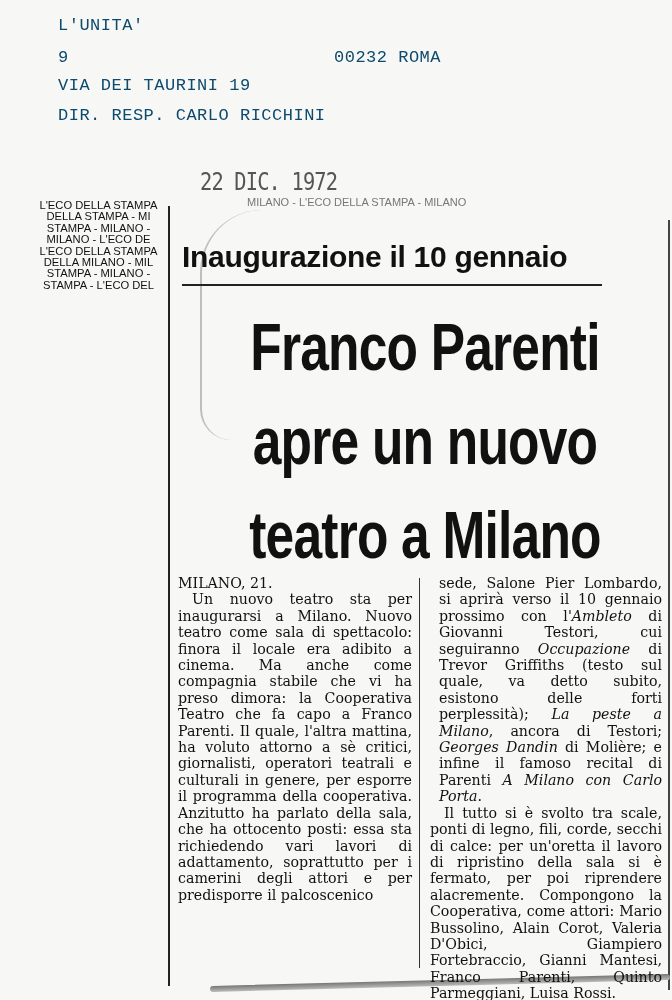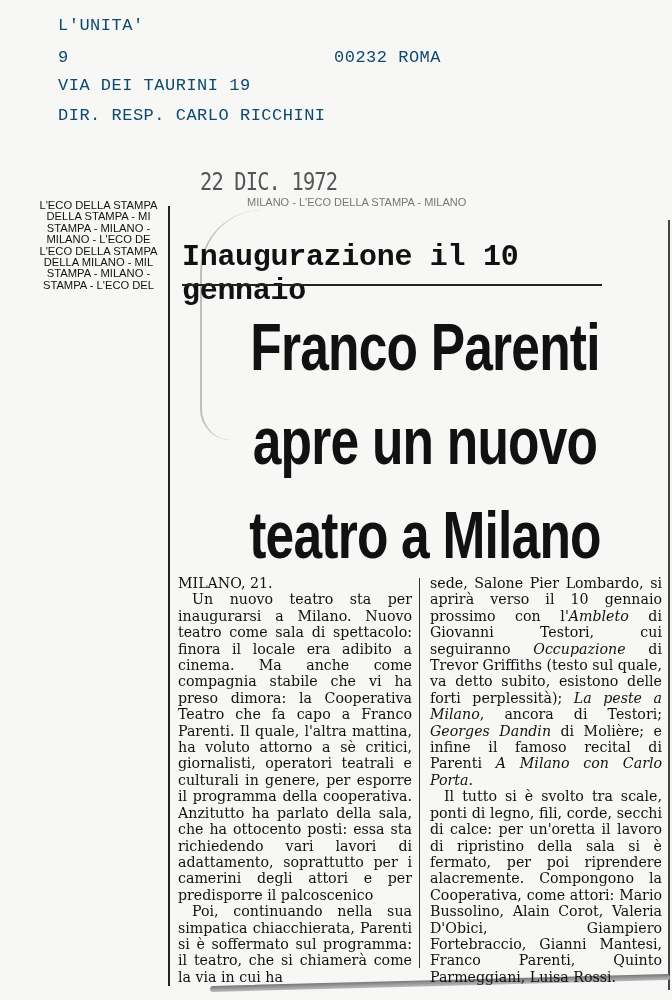--- a/index.html
+++ b/index.html
@@ -34,21 +34,21 @@
   .clip-border-right {
     position:absolute; left:668px; top:220px; width:2px; height:770px; background:#444;
   }
   .clip-bottom {
     position:absolute; left:210px; top:980px; width:460px; height:6px;
     background:linear-gradient(180deg,#777,#bbb); border-radius:3px;
     transform:rotate(-1.5deg);
   }
   .kicker {
     position:absolute; left:182px; top:240px; width:420px;
-    font-family:Liberation Mono, monospace; font-weight:bold; font-size:30px;
+    font-family:Liberation Sans, sans-serif; font-weight:bold; font-size:30px;
     letter-spacing:-0.3px; color:#111;
   }
   .kicker-rule {
     position:absolute; left:182px; top:284px; width:420px; height:2px; background:#222;
   }
   .headline {
     position:absolute; left:195px; top:300px; width:460px; text-align:center;
     font-family:"Liberation Sans", sans-serif; font-weight:bold;
     font-size:66px; line-height:94px; color:#111;
     transform:scaleX(0.78); transform-origin:center top;
@@ -56,21 +56,21 @@
   }
   .col {
     position:absolute; top:575px; font-family:"DejaVu Serif", serif;
     font-size:14.2px; line-height:16.4px; color:#111; text-align:justify;
   }
   .col-left { left:178px; width:234px; }
   .col-right { left:430px; width:232px; }
   .col-rule { position:absolute; left:419px; top:578px; width:1px; height:390px; background:#333; }
   .dateline { display:block; }
   .para { text-indent:14px; margin:0; }
-  .para.noindent { text-indent:0; }
+  .para.noindent { text-indent:0;margin-left:9px; }
   i { font-style:italic; }
   .pen-mark {
     position:absolute; left:200px; top:210px; width:60px; height:230px;
     border-left:2px solid rgba(120,120,120,0.45); border-radius:80px 0 0 40px;
   }
 </style>
 </head>
 <body>
 
 <div class="header-stamp" style="top:16px;">L'UNITA'</div>
@@ -103,21 +103,20 @@
 
 <div class="headline">
   <div>Franco Parenti</div>
   <div>apre un nuovo</div>
   <div>teatro a Milano</div>
 </div>
 
 <div class="col col-left">
   <span class="dateline">MILANO, 21.</span>
   <p class="para">Un nuovo teatro sta per inaugurarsi a Milano. Nuovo teatro come sala di spettacolo: finora il locale era adibito a cinema. Ma anche come compagnia stabile che vi ha preso dimora: la Cooperativa Teatro che fa capo a Franco Parenti. Il quale, l'altra mattina, ha voluto attorno a sè critici, giornalisti, operatori teatrali e culturali in genere, per esporre il programma della cooperativa. Anzitutto ha parlato della sala, che ha ottocento posti: essa sta richiedendo vari lavori di adattamento, soprattutto per i camerini degli attori e per predisporre il palcoscenico</p>
-  <p class="para">Poi, continuando nella sua simpatica chiacchierata, Parenti si è soffermato sul programma: il teatro, che si chiamerà come la via in cui ha</p>
 </div>
 
 <div class="col-rule"></div>
 
 <div class="col col-right">
   <p class="para noindent"><span>sede, Salone Pier Lombardo, si aprirà verso il 10 gennaio prossimo con l'</span><i>Ambleto</i><span> di Giovanni Testori, cui seguiranno </span><i>Occupazione</i><span> di Trevor Griffiths (testo sul quale, va detto subito, esistono delle forti perplessità); </span><i>La peste a Milano</i><span>, ancora di Testori; </span><i>Georges Dandin</i><span> di Molière; e infine il famoso recital di Parenti </span><i>A Milano con Carlo Porta</i><span>.</span></p>
   <p class="para">Il tutto si è svolto tra scale, ponti di legno, fili, corde, secchi di calce: per un'oretta il lavoro di ripristino della sala si è fermato, per poi riprendere alacremente. Compongono la Cooperativa, come attori: Mario Bussolino, Alain Corot, Valeria D'Obici, Giampiero Fortebraccio, Gianni Mantesi, Franco Parenti, Quinto Parmeggiani, Luisa Rossi.</p>
 </div>
 
 </body></html>

